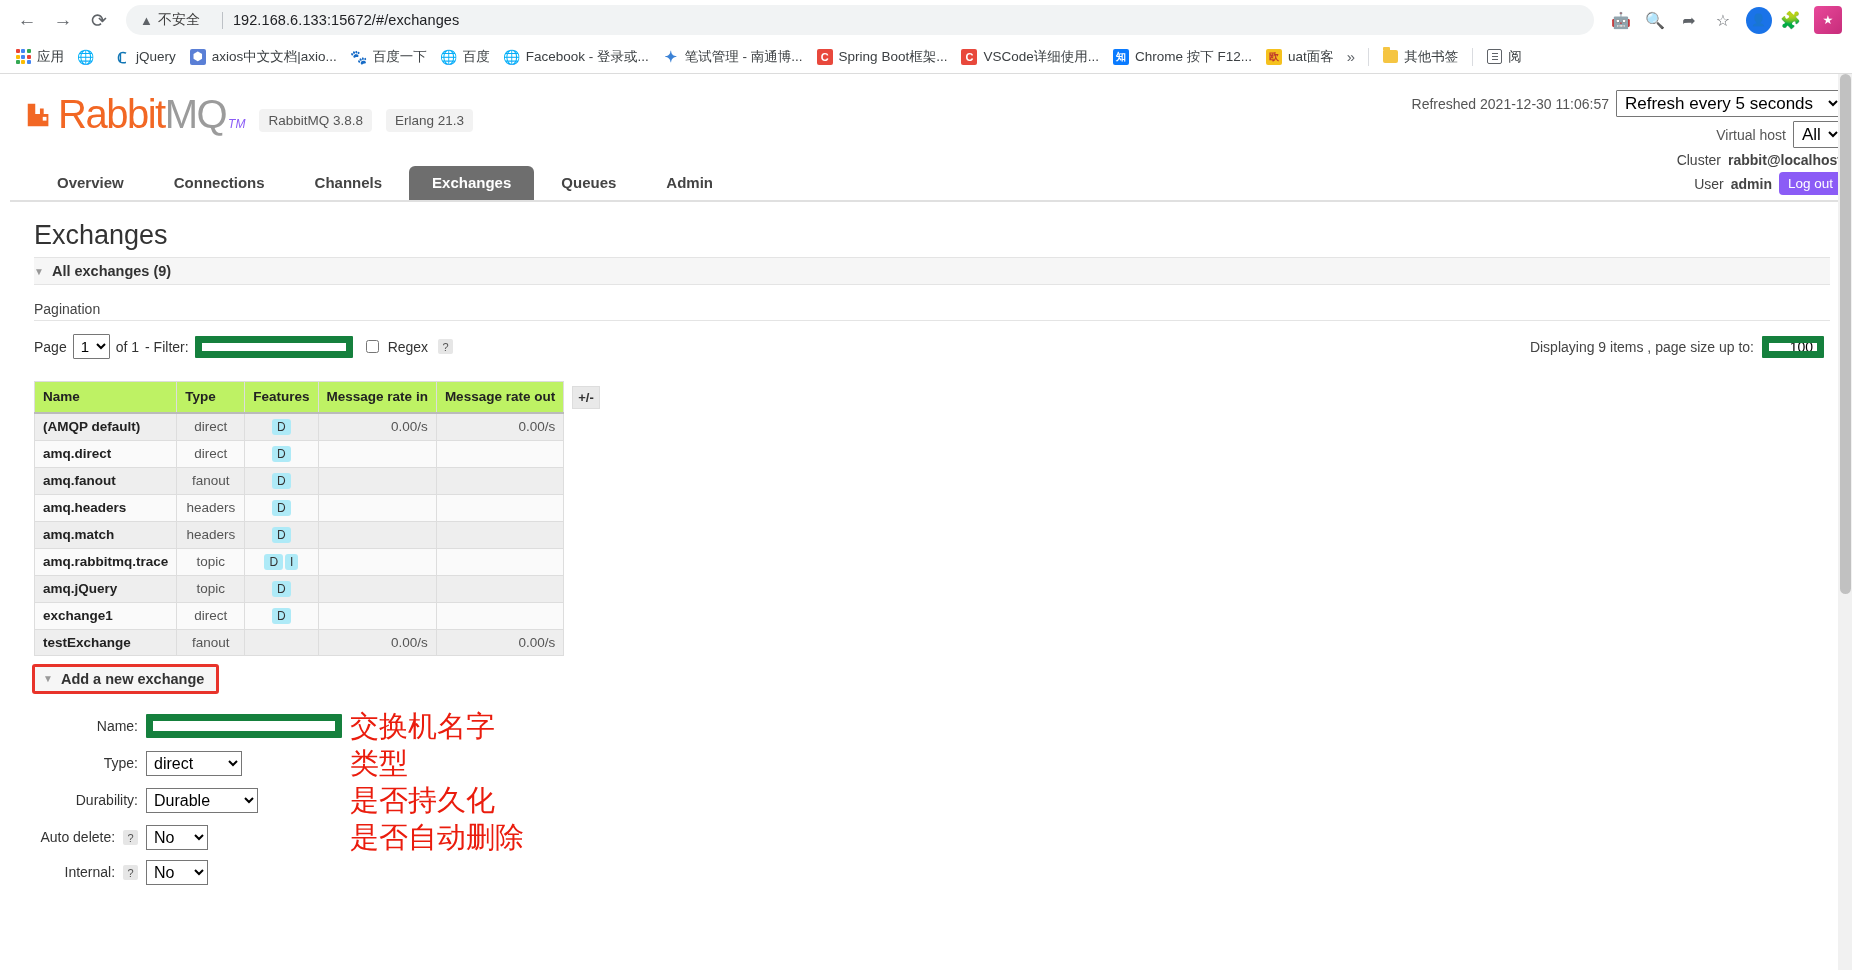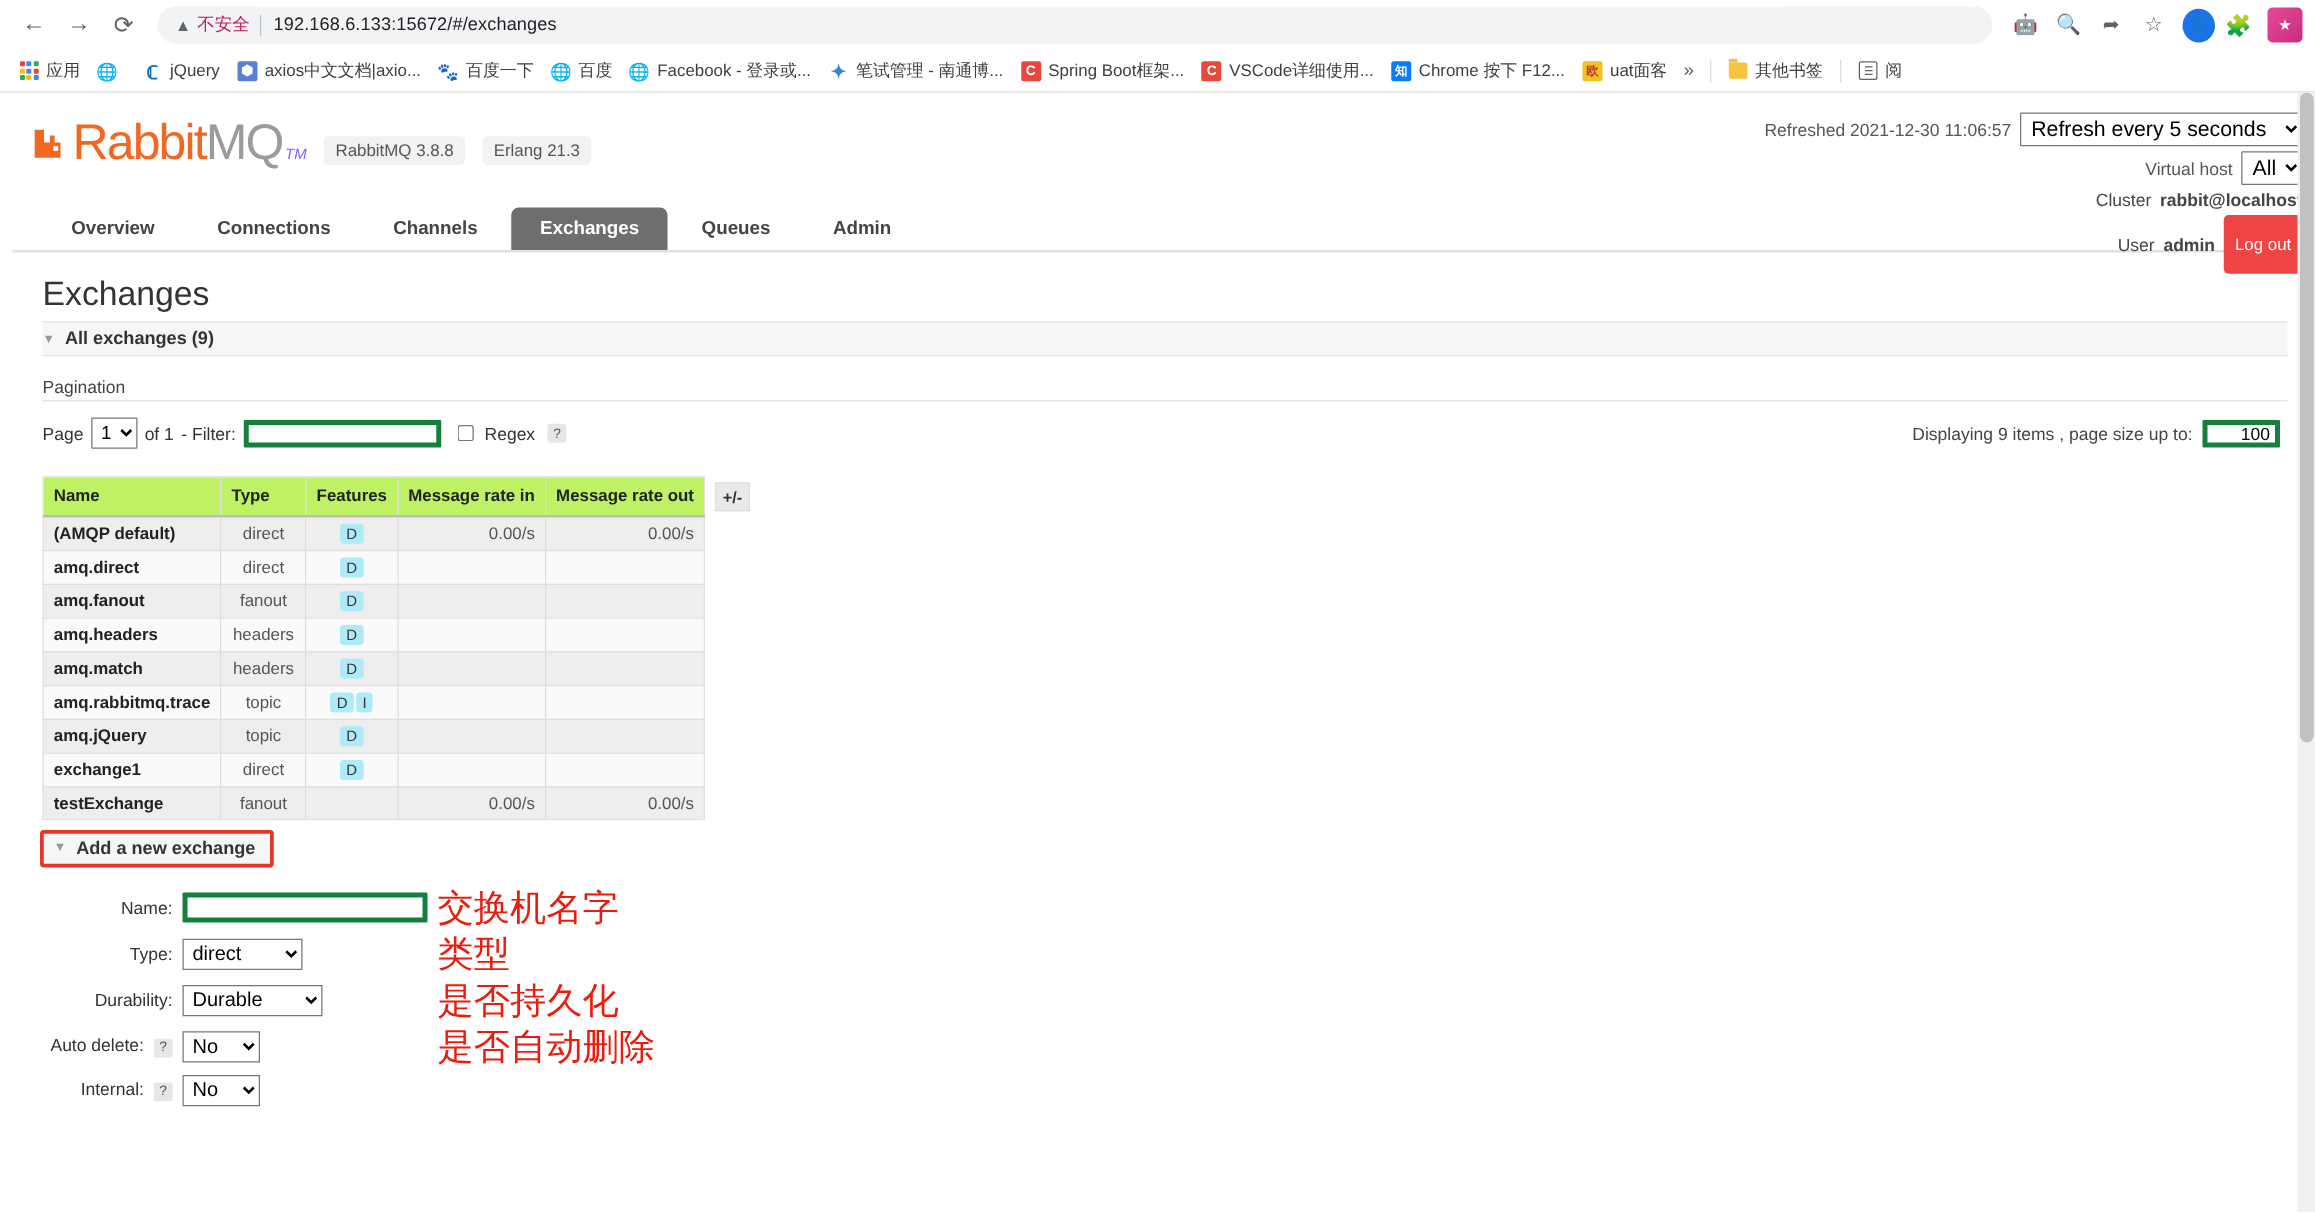--- a/index.html
+++ b/index.html
@@ -46,23 +46,23 @@
     font-size: 14.5px;
     color: #202124;
     position: relative;
   }
   #omnibox .warn-ico {
     font-size: 13px;
     color: #5f6368;
     margin-right: 5px;
   }
   #omnibox .notsecure {
-    color: #be185d;
+    color: #404040;
     font-size: 14px;
-    margin-right: 8px;
+    margin-right: 22px;
   }
   #omnibox .vdiv {
     width: 1px; height: 17px; background: #bdc1c6; margin-right: 10px;
   }
   #omnibox .url { color: #202124; font-size: 14.5px; letter-spacing: .1px; }
   .tool-ico {
     width: 30px; height: 30px;
     display: flex; align-items: center; justify-content: center;
     color: #5f6368; font-size: 16px; cursor: pointer;
     margin-left: 2px;
@@ -192,26 +192,26 @@
     padding: 2px 4px;
     border: 1px solid #767676;
     background: #fff;
     border-radius: 1px;
     color: #000;
   }
   #refresh-sel { font-size: 17px; width: 226px; }
   #vhost-sel { font-size: 17px; }
   .hr-static { color: #444; font-size: 14px; }
   #logout-btn {
-    background: #ef4444;
+    background: #8b5cf6;
     color: #fff;
     border: none;
     border-radius: 4px;
     font-size: 13.5px;
-    padding: 16px 9px;
+    padding: 4px 9px;
     font-family: "Liberation Sans", sans-serif;
     cursor: pointer;
   }
 
   #tabs {
     display: flex;
     align-items: flex-end;
     gap: 4px;
     padding: 2px 24px 0 24px;
     border-bottom: 2px solid #e0e0e0;
@@ -264,21 +264,21 @@
     font-size: 14px;
     color: #333;
     position: relative;
   }
   #pag-row .lbl { font-size: 14px; color: #333; }
   #page-sel { font-size: 15px; padding: 2px 3px; }
   input.rmq-text {
     font-family: "Liberation Sans", sans-serif;
     font-size: 14px;
     height: 22px;
-    border: 4px solid #15803d;
+    border: 7px solid #15803d;
     padding: 2px 4px;
     border-radius: 1px;
   }
   #filter-input { width: 158px; }
   #regex-box { width: 13px; height: 13px; margin: 0 3px 0 7px; }
   .q-help {
     display: inline-flex; align-items: center; justify-content: center;
     width: 15px; height: 15px;
     background: #e6e6e6; color: #555;
     font-size: 11px; border-radius: 2px;

